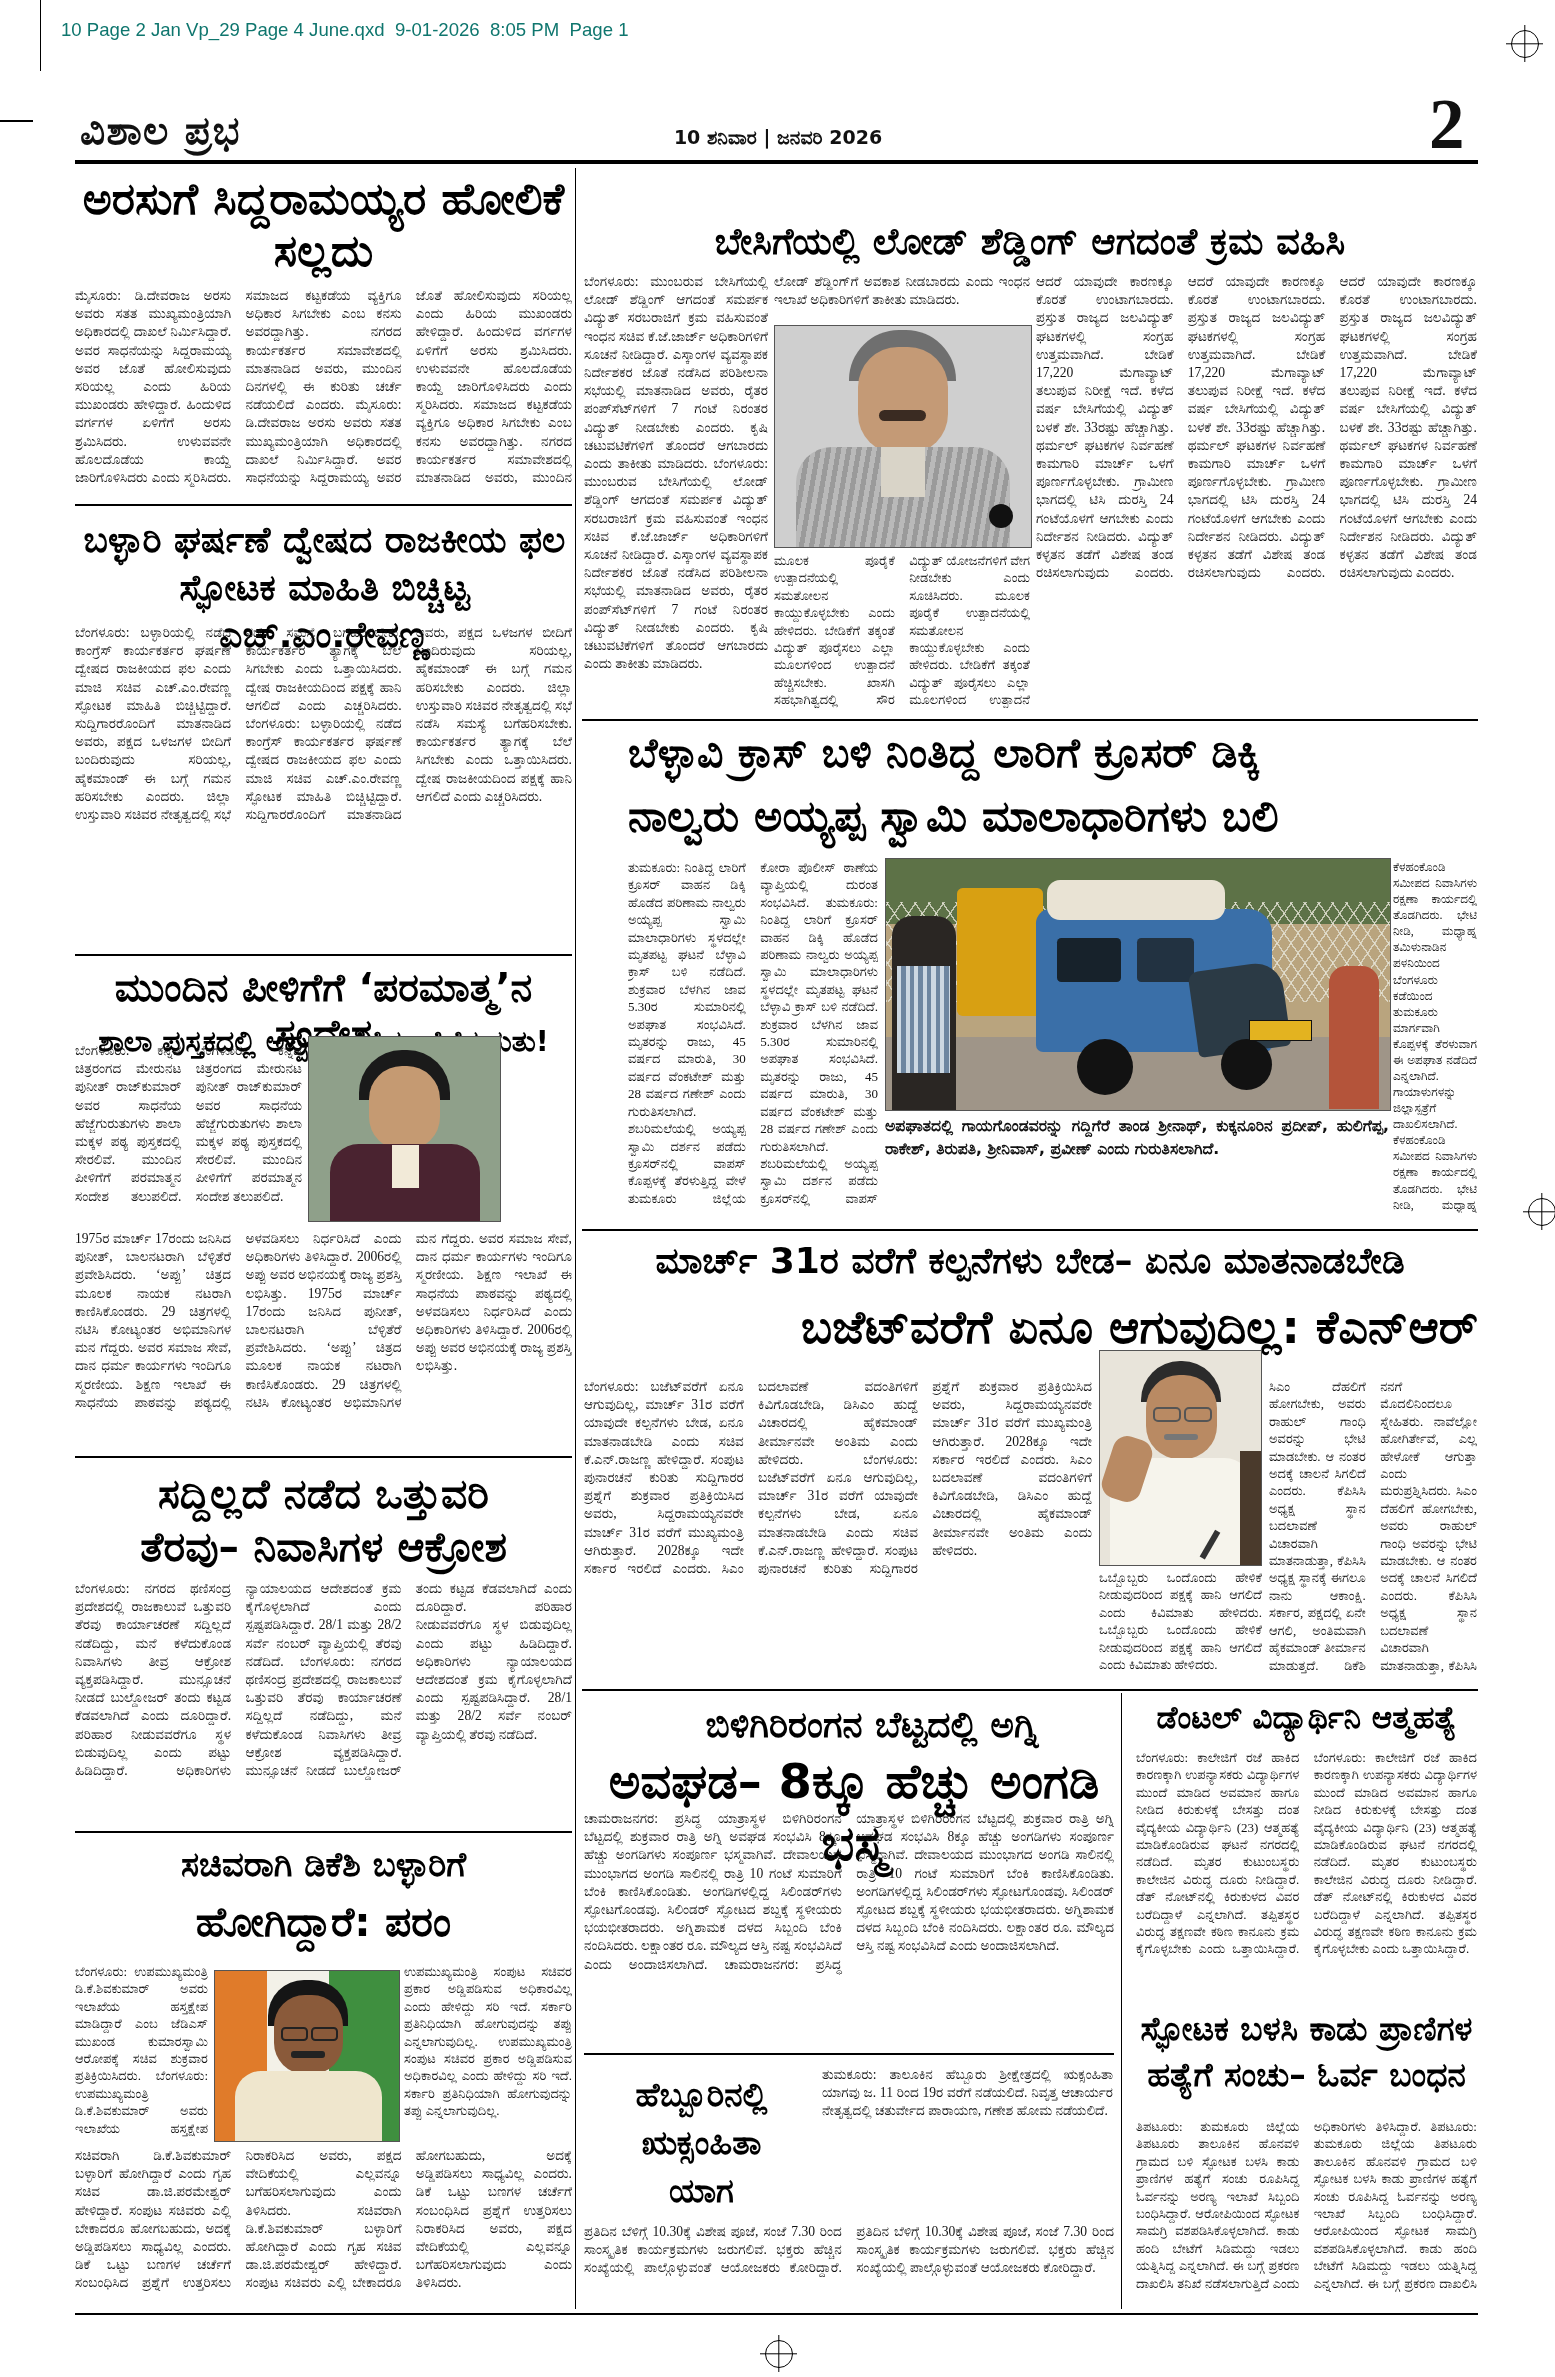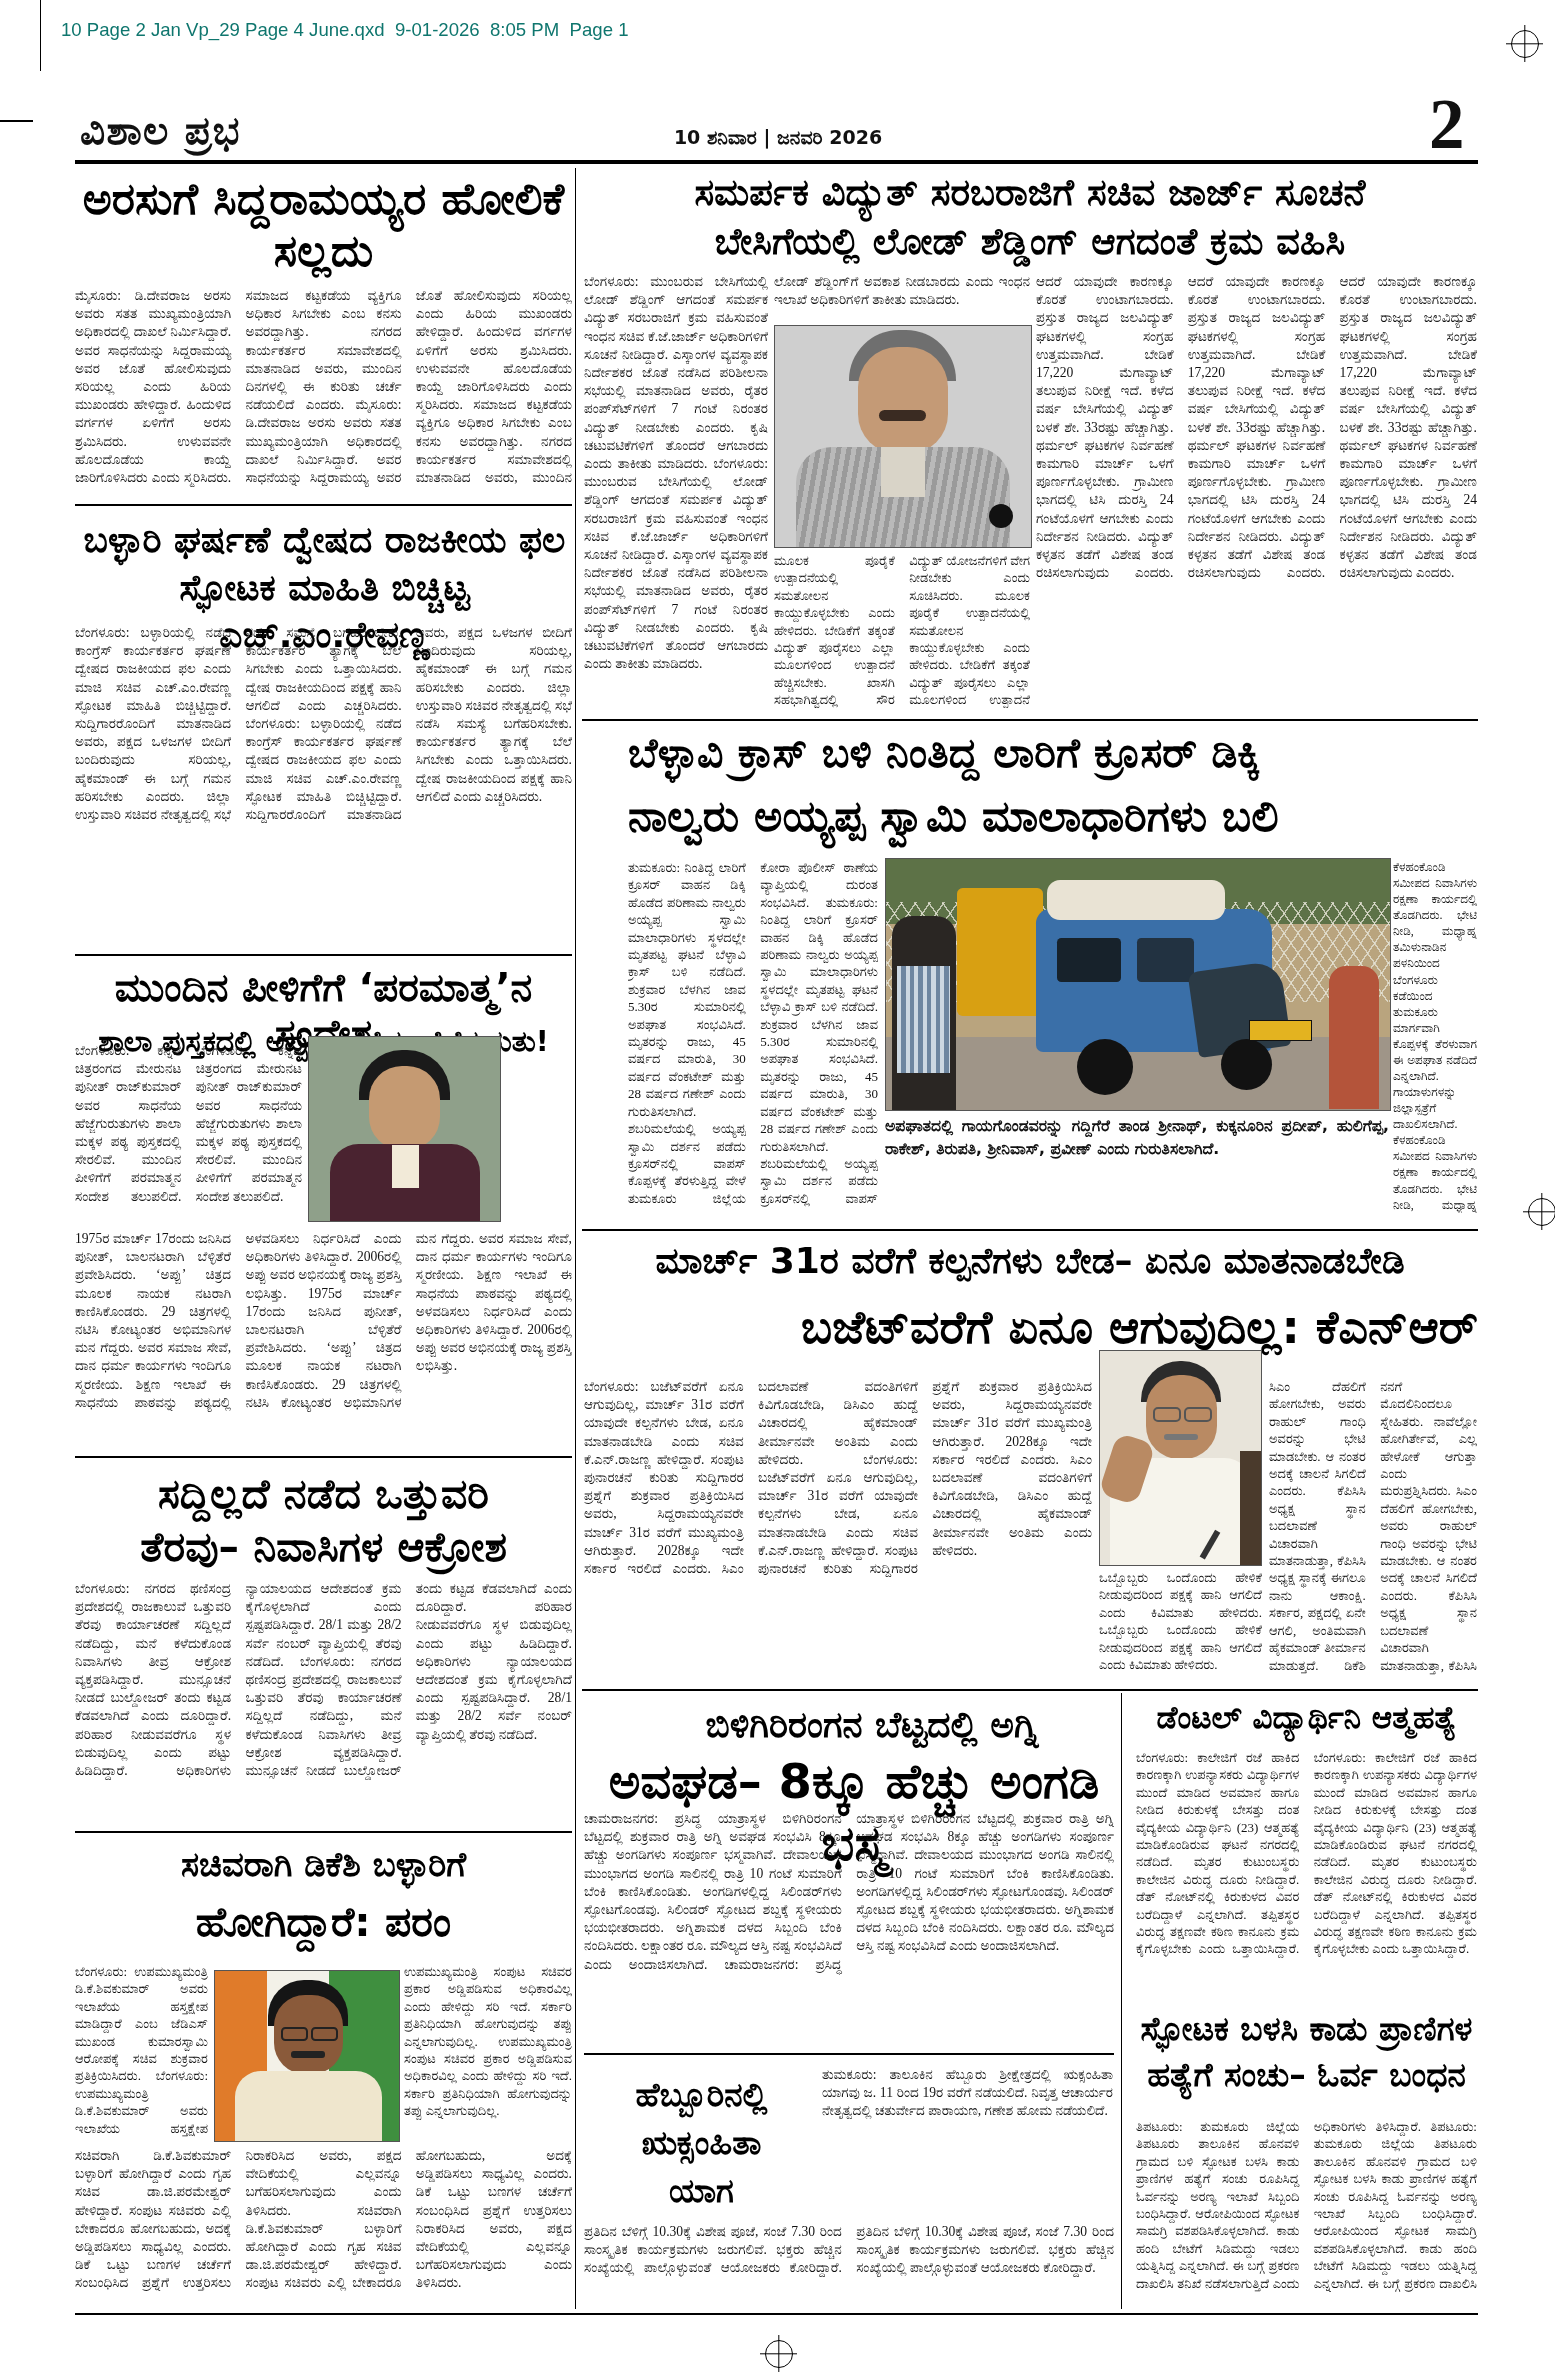--- a/index.html
+++ b/index.html
@@ -80,21 +80,20 @@
     <div class="shape" style="left:59px;top:24px;width:69px;height:79px;background:#8a5a3a;border-radius:31px;"></div>
     <div class="shape" style="left:66px;top:56px;width:23px;height:10px;border:2.1px solid #222;border-radius:4.3px;background:transparent;"></div>
     <div class="shape" style="left:96px;top:56px;width:23px;height:10px;border:2.1px solid #222;border-radius:4.3px;background:transparent;"></div>
     <div class="shape" style="left:76px;top:80px;width:34px;height:7.1px;background:#222;border-radius:2.9px;"></div>
     <div class="shape" style="left:20px;top:100px;width:147px;height:70px;background:#efe6cd;border-radius:26px 26px 0 0;"></div>
   </div>
   <div class="abs bodytxt cols1" style="left:75px;top:1963px;width:133px;height:178px;font-size:13px;">ಬೆಂಗಳೂರು: ಉಪಮುಖ್ಯಮಂತ್ರಿ ಡಿ.ಕೆ.ಶಿವಕುಮಾರ್ ಅವರು ಇಲಾಖೆಯ ಹಸ್ತಕ್ಷೇಪ ಮಾಡಿದ್ದಾರೆ ಎಂಬ ಜೆಡಿಎಸ್ ಮುಖಂಡ ಕುಮಾರಸ್ವಾಮಿ ಆರೋಪಕ್ಕೆ ಸಚಿವ ಶುಕ್ರವಾರ ಪ್ರತಿಕ್ರಿಯಿಸಿದರು. ಬೆಂಗಳೂರು: ಉಪಮುಖ್ಯಮಂತ್ರಿ ಡಿ.ಕೆ.ಶಿವಕುಮಾರ್ ಅವರು ಇಲಾಖೆಯ ಹಸ್ತಕ್ಷೇಪ ಮಾಡಿದ್ದಾರೆ ಎಂಬ ಜೆಡಿಎಸ್ ಮುಖಂಡ ಕುಮಾರಸ್ವಾಮಿ ಆರೋಪಕ್ಕೆ ಸಚಿವ ಶುಕ್ರವಾರ ಪ್ರತಿಕ್ರಿಯಿಸಿದರು.</div>
   <div class="abs bodytxt cols1" style="left:404px;top:1963px;width:168px;height:178px;font-size:13px;">ಉಪಮುಖ್ಯಮಂತ್ರಿ ಸಂಪುಟ ಸಚಿವರ ಪ್ರಕಾರ ಅಡ್ಡಿಪಡಿಸುವ ಅಧಿಕಾರವಿಲ್ಲ ಎಂದು ಹೇಳಿದ್ದು ಸರಿ ಇದೆ. ಸರ್ಕಾರಿ ಪ್ರತಿನಿಧಿಯಾಗಿ ಹೋಗುವುದನ್ನು ತಪ್ಪು ಎನ್ನಲಾಗುವುದಿಲ್ಲ. ಉಪಮುಖ್ಯಮಂತ್ರಿ ಸಂಪುಟ ಸಚಿವರ ಪ್ರಕಾರ ಅಡ್ಡಿಪಡಿಸುವ ಅಧಿಕಾರವಿಲ್ಲ ಎಂದು ಹೇಳಿದ್ದು ಸರಿ ಇದೆ. ಸರ್ಕಾರಿ ಪ್ರತಿನಿಧಿಯಾಗಿ ಹೋಗುವುದನ್ನು ತಪ್ಪು ಎನ್ನಲಾಗುವುದಿಲ್ಲ.</div>
   <div class="abs bodytxt cols3" style="left:75px;top:2147px;width:497px;height:163px;">ಸಚಿವರಾಗಿ ಡಿ.ಕೆ.ಶಿವಕುಮಾರ್ ಬಳ್ಳಾರಿಗೆ ಹೋಗಿದ್ದಾರೆ ಎಂದು ಗೃಹ ಸಚಿವ ಡಾ.ಜಿ.ಪರಮೇಶ್ವರ್ ಹೇಳಿದ್ದಾರೆ. ಸಂಪುಟ ಸಚಿವರು ಎಲ್ಲಿ ಬೇಕಾದರೂ ಹೋಗಬಹುದು, ಅದಕ್ಕೆ ಅಡ್ಡಿಪಡಿಸಲು ಸಾಧ್ಯವಿಲ್ಲ ಎಂದರು. ಡಿಕೆ ಒಟ್ಟು ಬಣಗಳ ಚರ್ಚೆಗೆ ಸಂಬಂಧಿಸಿದ ಪ್ರಶ್ನೆಗೆ ಉತ್ತರಿಸಲು ನಿರಾಕರಿಸಿದ ಅವರು, ಪಕ್ಷದ ವೇದಿಕೆಯಲ್ಲಿ ಎಲ್ಲವನ್ನೂ ಬಗೆಹರಿಸಲಾಗುವುದು ಎಂದು ತಿಳಿಸಿದರು. ಸಚಿವರಾಗಿ ಡಿ.ಕೆ.ಶಿವಕುಮಾರ್ ಬಳ್ಳಾರಿಗೆ ಹೋಗಿದ್ದಾರೆ ಎಂದು ಗೃಹ ಸಚಿವ ಡಾ.ಜಿ.ಪರಮೇಶ್ವರ್ ಹೇಳಿದ್ದಾರೆ. ಸಂಪುಟ ಸಚಿವರು ಎಲ್ಲಿ ಬೇಕಾದರೂ ಹೋಗಬಹುದು, ಅದಕ್ಕೆ ಅಡ್ಡಿಪಡಿಸಲು ಸಾಧ್ಯವಿಲ್ಲ ಎಂದರು. ಡಿಕೆ ಒಟ್ಟು ಬಣಗಳ ಚರ್ಚೆಗೆ ಸಂಬಂಧಿಸಿದ ಪ್ರಶ್ನೆಗೆ ಉತ್ತರಿಸಲು ನಿರಾಕರಿಸಿದ ಅವರು, ಪಕ್ಷದ ವೇದಿಕೆಯಲ್ಲಿ ಎಲ್ಲವನ್ನೂ ಬಗೆಹರಿಸಲಾಗುವುದು ಎಂದು ತಿಳಿಸಿದರು.</div>
 
-  <div class="abs hl center" style="left:582px;top:171px;width:896px;font-size:37px;">ಸಮರ್ಪಕ ವಿದ್ಯುತ್ ಸರಬರಾಜಿಗೆ ಸಚಿವ ಜಾರ್ಜ್ ಸೂಚನೆ</div>
   <div class="abs hl center" style="left:582px;top:220px;width:896px;font-size:37px;">ಬೇಸಿಗೆಯಲ್ಲಿ ಲೋಡ್ ಶೆಡ್ಡಿಂಗ್ ಆಗದಂತೆ ಕ್ರಮ ವಹಿಸಿ</div>
   <div class="abs bodytxt cols1" style="left:584px;top:273px;width:184px;height:443px;">ಬೆಂಗಳೂರು: ಮುಂಬರುವ ಬೇಸಿಗೆಯಲ್ಲಿ ಲೋಡ್ ಶೆಡ್ಡಿಂಗ್ ಆಗದಂತೆ ಸಮರ್ಪಕ ವಿದ್ಯುತ್ ಸರಬರಾಜಿಗೆ ಕ್ರಮ ವಹಿಸುವಂತೆ ಇಂಧನ ಸಚಿವ ಕೆ.ಜೆ.ಜಾರ್ಜ್ ಅಧಿಕಾರಿಗಳಿಗೆ ಸೂಚನೆ ನೀಡಿದ್ದಾರೆ. ಎಸ್ಕಾಂಗಳ ವ್ಯವಸ್ಥಾಪಕ ನಿರ್ದೇಶಕರ ಜೊತೆ ನಡೆಸಿದ ಪರಿಶೀಲನಾ ಸಭೆಯಲ್ಲಿ ಮಾತನಾಡಿದ ಅವರು, ರೈತರ ಪಂಪ್‌ಸೆಟ್‌ಗಳಿಗೆ 7 ಗಂಟೆ ನಿರಂತರ ವಿದ್ಯುತ್ ನೀಡಬೇಕು ಎಂದರು. ಕೃಷಿ ಚಟುವಟಿಕೆಗಳಿಗೆ ತೊಂದರೆ ಆಗಬಾರದು ಎಂದು ತಾಕೀತು ಮಾಡಿದರು. ಬೆಂಗಳೂರು: ಮುಂಬರುವ ಬೇಸಿಗೆಯಲ್ಲಿ ಲೋಡ್ ಶೆಡ್ಡಿಂಗ್ ಆಗದಂತೆ ಸಮರ್ಪಕ ವಿದ್ಯುತ್ ಸರಬರಾಜಿಗೆ ಕ್ರಮ ವಹಿಸುವಂತೆ ಇಂಧನ ಸಚಿವ ಕೆ.ಜೆ.ಜಾರ್ಜ್ ಅಧಿಕಾರಿಗಳಿಗೆ ಸೂಚನೆ ನೀಡಿದ್ದಾರೆ. ಎಸ್ಕಾಂಗಳ ವ್ಯವಸ್ಥಾಪಕ ನಿರ್ದೇಶಕರ ಜೊತೆ ನಡೆಸಿದ ಪರಿಶೀಲನಾ ಸಭೆಯಲ್ಲಿ ಮಾತನಾಡಿದ ಅವರು, ರೈತರ ಪಂಪ್‌ಸೆಟ್‌ಗಳಿಗೆ 7 ಗಂಟೆ ನಿರಂತರ ವಿದ್ಯುತ್ ನೀಡಬೇಕು ಎಂದರು. ಕೃಷಿ ಚಟುವಟಿಕೆಗಳಿಗೆ ತೊಂದರೆ ಆಗಬಾರದು ಎಂದು ತಾಕೀತು ಮಾಡಿದರು.</div>
   <div class="abs bodytxt cols1" style="left:774px;top:273px;width:256px;height:47px;">ಲೋಡ್ ಶೆಡ್ಡಿಂಗ್‌ಗೆ ಅವಕಾಶ ನೀಡಬಾರದು ಎಂದು ಇಂಧನ ಇಲಾಖೆ ಅಧಿಕಾರಿಗಳಿಗೆ ತಾಕೀತು ಮಾಡಿದರು.</div>
 
   <div class="abs photo" style="left:774px;top:325px;width:256px;height:221px;background:#cfcfcf;">
     <div class="shape" style="left:74px;top:4.3px;width:107px;height:51px;background:#6f6f6f;border-radius:50px 50px 0 0;"></div>
     <div class="shape" style="left:83px;top:21.4px;width:90px;height:107px;background:#c49a76;border-radius:40px;"></div>
     <div class="shape" style="left:104px;top:84px;width:47px;height:11.4px;background:#3a2b22;border-radius:5.7px;"></div>
     <div class="shape" style="left:21.4px;top:121px;width:214px;height:100px;background:repeating-linear-gradient(100deg,#9a9a9a 0 5px,#b9b9b9 5px 10px);border-radius:36px 36px 0 0;"></div>
     <div class="shape" style="left:106px;top:121px;width:44px;height:50px;background:#d9d4c8;"></div>

